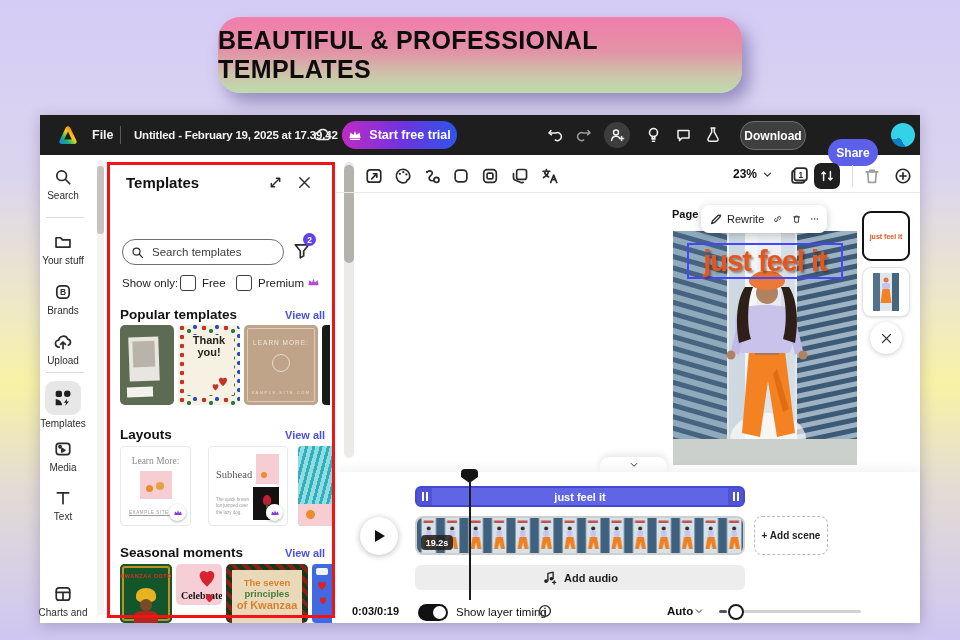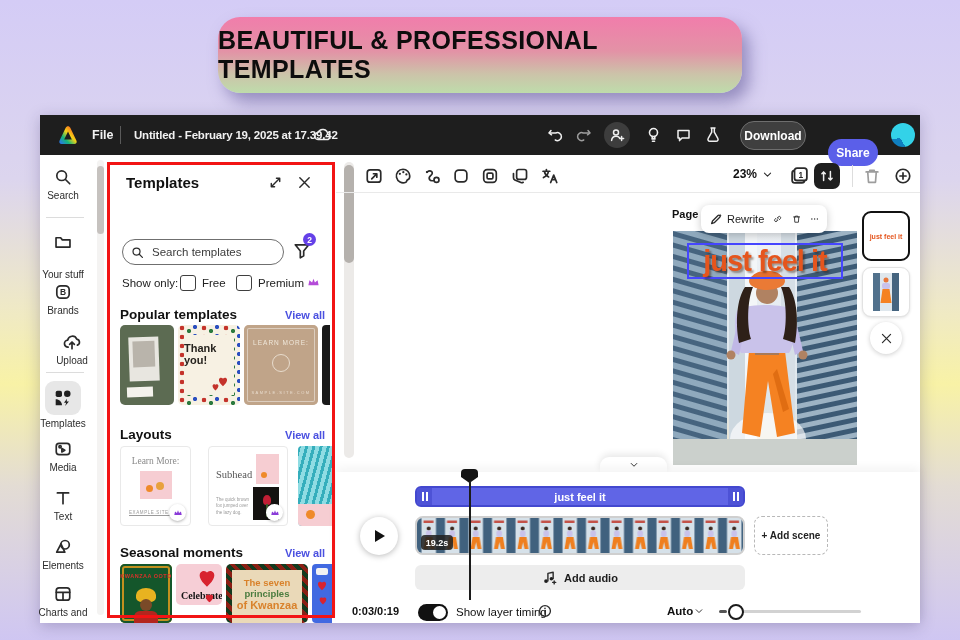--- a/index.html
+++ b/index.html
@@ -54,20 +54,28 @@
   </div>
   <div class="abs" style="left:92px;top:128px;font-size:12.5px;font-weight:bold;color:#f1f1f1;">File</div>
   <div class="abs" style="left:120px;top:126px;width:1px;height:18px;background:#5a5a5a;"></div>
   <div class="abs" style="left:134px;top:129px;font-size:11.5px;font-weight:bold;color:#f1f1f1;letter-spacing:-.2px;">Untitled - February 19, 2025 at 17.39.42</div>
   <div class="abs" style="left:313px;top:126px;">
     <svg width="20" height="18" viewBox="0 0 20 18">
         <path class="icw" d="M5.5 13.5a3.5 3.5 0 0 1-.4-7A5 5 0 0 1 14.7 8a3 3 0 0 1 .3 5.5z"></path>
       </svg>
   </div>
 
+  <div class="abs flex" style="left:342px;top:121px;width:115px;height:28px;border-radius:14px;justify-content:center;gap:7px;
+              background:linear-gradient(90deg,#c02ac4 0%,#6a35e0 55%,#2f55ea 100%);">
+    <svg width="14" height="12" viewBox="0 0 16 14">
+      <path d="M1.5 10.5L2.8 4.2l3.4 2.9L8 2.2l1.8 4.9 3.4-2.9 1.3 6.3z" fill="#fff"></path>
+        <rect x="2.2" y="11.3" width="11.6" height="1.5" fill="#fff"></rect>
+    </svg>
+    <span style="font-size:12.5px;font-weight:bold;color:#fff;">Start free trial</span>
+  </div>
 
   <div class="abs" style="left:546px;top:127px;">
     <svg width="17" height="16" viewBox="0 0 16 16">
         <path class="icw" d="M4.5 3.5L2.5 6l2.5 1.8"></path>
         <path class="icw" d="M3 6h6.2a4 4 0 1 1-.4 7"></path>
       </svg>
   </div>
   <div class="abs" style="left:576px;top:127px;">
     <svg width="17" height="16" viewBox="0 0 16 16">
         <path class="icw icdim" d="M11.5 3.5L13.5 6l-2.5 1.8"></path>
@@ -118,34 +126,34 @@
     <div class="sb-label" style="margin-top:4px;">Search</div>
   </div>
   <div class="abs" style="left:46px;top:217px;width:38px;height:1px;background:#dcdcdc;"></div>
 
   <div class="abs" style="left:23px;top:233px;width:80px;">
     <div class="cc">
         <svg width="18" height="18" viewBox="0 0 16 16">
           <path class="ic" d="M1.8 4.2h4.1l1.5 1.9h6.8v6.4H1.8z"></path>
         </svg>
       </div>
-    <div class="sb-label" style="margin-top:18px;text-align:center;">Your stuff</div>
+    <div class="sb-label" style="margin-top:4px;text-align:center;">Your stuff</div>
   </div>
 
   <div class="abs" style="left:23px;top:283px;width:80px;">
     <div class="cc">
         <svg width="18" height="18" viewBox="0 0 16 16">
           <rect class="ic" x="2.5" y="2.5" width="11" height="11" rx="3.5"></rect>
           <text x="8" y="11" font-size="7.5" font-weight="bold" fill="#2a2a2a" text-anchor="middle" font-family="Liberation Sans,sans-serif">B</text>
         </svg>
       </div>
     <div class="sb-label" style="margin-top:4px;">Brands</div>
   </div>
 
-  <div class="abs" style="left:32px;top:333px;width:80px;">
+  <div class="abs" style="left:23px;top:333px;width:80px;">
     <div class="cc">
         <svg width="18" height="18" viewBox="0 0 16 16">
           <path class="ic" d="M4.6 12.6a3.1 3.1 0 0 1-.4-6.2 4.2 4.2 0 0 1 8-1 2.8 2.8 0 0 1 .6 5.4"></path>
           <path class="ic" d="M8 14V8.2M5.9 10.1L8 8l2.1 2.1"></path>
         </svg>
       </div>
     <div class="sb-label" style="margin-top:4px;">Upload</div>
   </div>
   <div class="abs" style="left:46px;top:372px;width:38px;height:1px;background:#dcdcdc;"></div>
 
@@ -174,29 +182,20 @@
 
   <div class="abs" style="left:23px;top:489px;width:80px;">
     <div class="cc">
         <svg width="18" height="18" viewBox="0 0 16 16">
           <path class="ic" d="M3 3.5h10M8 3.5V13"></path>
         </svg>
       </div>
     <div class="sb-label" style="margin-top:4px;">Text</div>
   </div>
 
-  <div class="abs" style="left:23px;top:538px;width:80px;">
-    <div class="cc">
-        <svg width="18" height="18" viewBox="0 0 16 16">
-          <circle class="ic" cx="9.8" cy="6" r="3.8"></circle>
-          <path class="ic" d="M6.2 5.2L2.4 12.6h7.2z"></path>
-        </svg>
-      </div>
-    <div class="sb-label" style="margin-top:4px;">Elements</div>
-  </div>
 
   <div class="abs" style="left:23px;top:585px;width:80px;">
     <div class="cc">
         <svg width="18" height="18" viewBox="0 0 16 16">
           <rect class="ic" x="2" y="2.5" width="12" height="11" rx="2.5"></rect>
           <path class="ic" d="M2 6.5h12M8 6.5V13.5"></path>
         </svg>
       </div>
     <div class="sb-label" style="margin-top:4px;">Charts and</div>
   </div>
@@ -255,21 +254,21 @@
       <div style="position:absolute;left:4px;top:4px;width:22px;height:26px;background:#b9b4ab;"></div>
     </div>
     <div style="position:absolute;left:7px;bottom:8px;width:26px;height:10px;background:#f4f2ec;transform:rotate(-2deg);"></div>
   </div>
 
   <div class="card" style="left:178px;top:325px;width:62px;height:80px;
               background-color:#f7f1e3;
               background-image:radial-gradient(circle at 4px 3px,#c4332b 2px,transparent 2.6px),radial-gradient(circle at 11px 6px,#2c7a3f 1.8px,transparent 2.4px),radial-gradient(circle at 17px 2px,#2b4fc0 1.8px,transparent 2.4px);
               background-size:22px 9px;">
     <div style="position:absolute;left:6px;top:10px;right:6px;bottom:10px;background:#f7f1e3;">
-      <div style="margin-top:8px;font-size:11px;font-weight:bold;color:#26231e;line-height:1.05;width:50px;">Thank you!</div>
+      <div style="margin-top:0;text-align:center;font-size:11px;font-weight:bold;color:#26231e;line-height:1.05;width:50px;">Thank you!</div>
       <svg width="12" height="11" viewBox="0 0 16 15" style="position:absolute;right:5px;bottom:8px;">
         <path d="M8 14C2 9 1 4 4.5 2.5 6.5 1.7 8 3.5 8 3.5s1.5-1.8 3.5-1C15 4 14 9 8 14z" fill="#c4332b"></path>
         </svg>
       <svg width="9" height="8" viewBox="0 0 16 15" style="position:absolute;right:14px;bottom:4px;">
         <path d="M8 14C2 9 1 4 4.5 2.5 6.5 1.7 8 3.5 8 3.5s1.5-1.8 3.5-1C15 4 14 9 8 14z" fill="#c4332b"></path>
         </svg>
     </div>
   </div>
 
   <div class="card" style="left:244px;top:325px;width:74px;height:80px;background:#c0a489;box-shadow:inset 0 0 0 3px #c0a489, inset 0 0 0 4px rgba(255,255,255,.45);">

